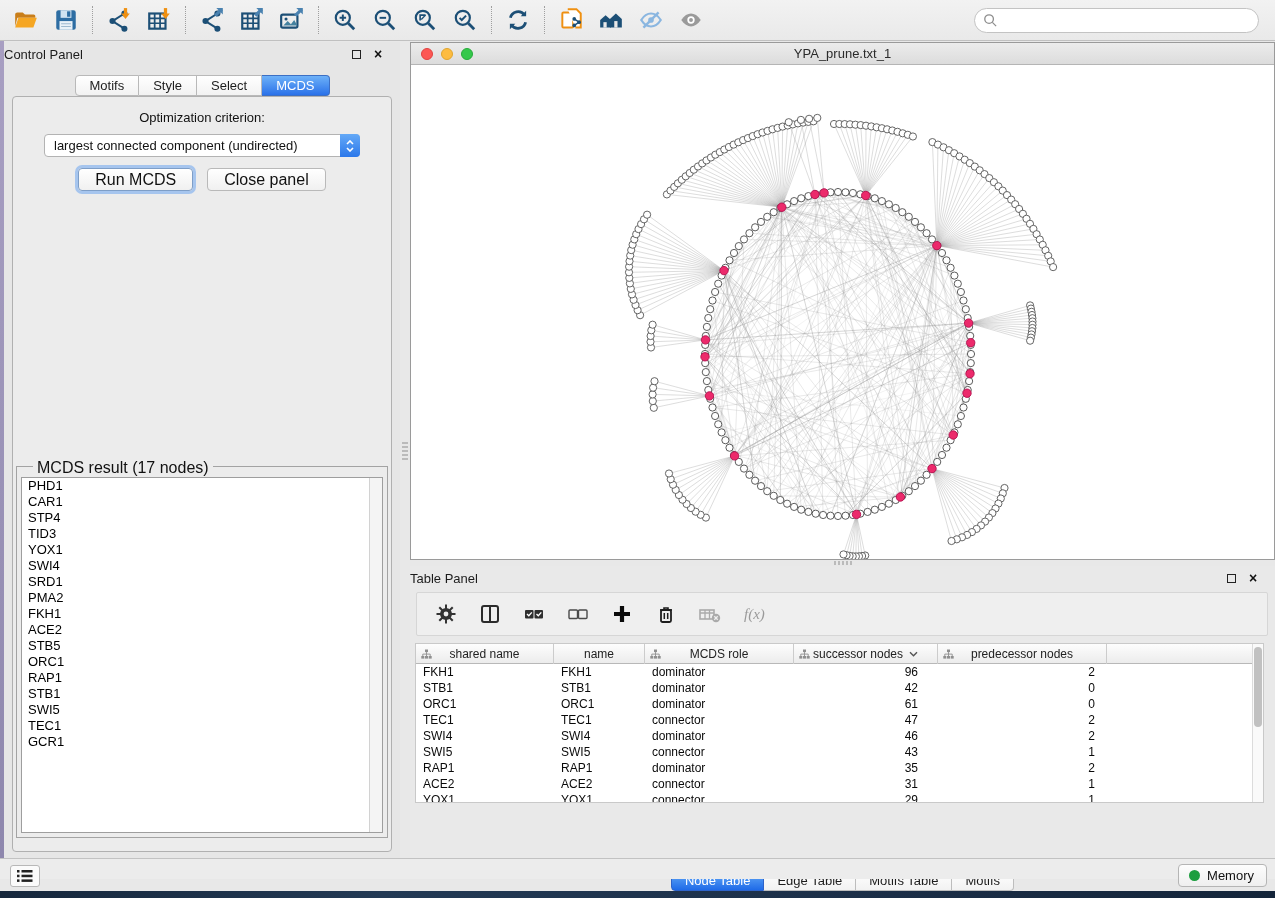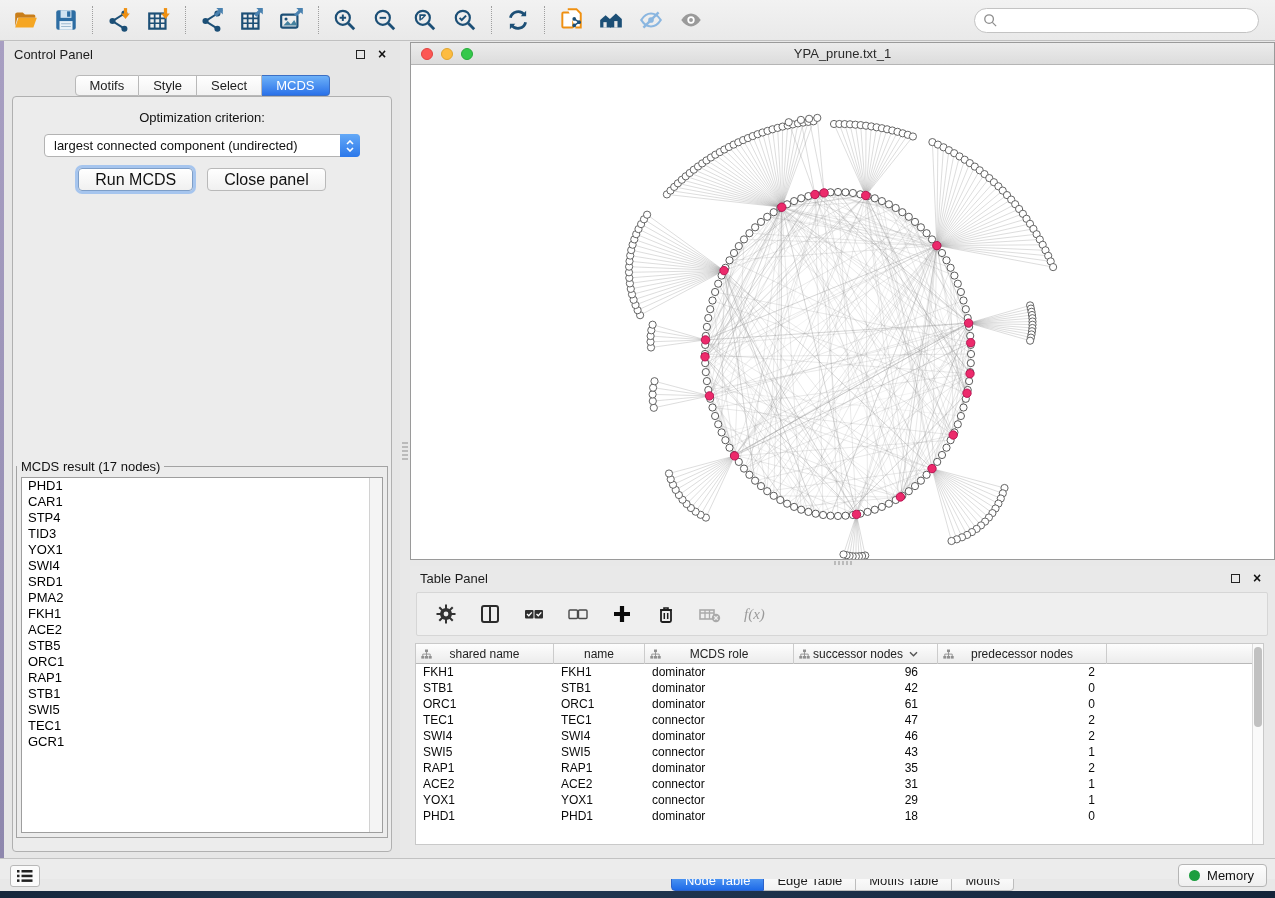--- a/index.html
+++ b/index.html
@@ -20,22 +20,22 @@
     background:#fff; padding:0 10px 0 28px; font-size:13px; outline:none; }
   .search-wrap .sicon { position:absolute; left:9px; top:5px; width:15px; height:15px; }
 
   
   .left-strip { position:absolute; left:0; top:41px; width:4px; height:817px;
     background:linear-gradient(#a89fc2,#8e87ad); }
   .bottom-strip { position:absolute; left:0; top:891px; width:1275px; height:7px;
     background:linear-gradient(90deg,#16273c,#233a55 30%,#1b2e47 70%,#14253a); }
 
   
-  .phead { position:absolute; left:0; top:0; right:1px; height:24px; display:flex;
-    align-items:center; padding:0 10px; font-size:13px; color:#1c1c1c; }
+  .phead { position:absolute; left:0; top:0; right:15px; height:24px; display:flex;
+    align-items:center; padding:0 0; font-size:13px; color:#1c1c1c; }
   .phead .sp { flex:1; }
   .wicon { width:14px; height:14px; margin-left:8px; display:flex; align-items:center;
     justify-content:center; cursor:pointer; }
   .float-ico { width:9px; height:9px; border:1.5px solid #222; }
   .close-ico { font-size:14px; font-weight:bold; color:#111; line-height:1; }
 
   
   .control-panel { position:absolute; left:4px; top:42px; width:396px; height:816px;
     background:#e6e6e6; }
   .cp-tabs { position:absolute; top:33px; left:0; right:0; display:flex; justify-content:center; z-index:2; }
@@ -53,22 +53,22 @@
   .criterion .stepper { position:absolute; right:-1px; top:-1px; width:20px; height:23px;
     background:linear-gradient(#64a9f7,#2c78ea); border-radius:0 4px 4px 0; display:flex;
     flex-direction:column; align-items:center; justify-content:center; gap:2px; }
   .stepper svg { width:8px; height:5px; display:block; }
   .cp-btnrow { position:absolute; top:126px; left:0; right:0; display:flex; justify-content:center; gap:14px; }
   .cbtn { height:23px; padding:0 16px; font-size:16px; color:#111; background:linear-gradient(#ffffff,#f0f0f0);
     border:1px solid #b9b9b9; border-radius:4px; cursor:pointer; }
   .cbtn.focus { box-shadow:0 0 0 3px rgba(110,165,240,.55); border-color:#7e9ec7; }
   .mcds-field { position:absolute; left:12px; top:424px; width:372px; height:372px;
     border:1px solid #a3a3a3; background:#ececec; }
-  .mcds-legend { position:absolute; top:-8px; left:0; background:#ececec; padding:0 4px;
-    font-size:13px; color:#111; }
+  .mcds-legend { position:absolute; top:-8px; left:16px; background:#ececec; padding:0 4px;
+    font-size:16px; color:#111; }
   .mcds-list { position:absolute; left:4px; top:10px; right:4px; bottom:4px; background:#fff;
     border:1px solid #9e9e9e; overflow:hidden; }
   .mcds-scroll { position:absolute; right:0; top:0; bottom:0; width:13px; background:#f4f4f4;
     border-left:1px solid #d2d2d2; }
   .litem { font-size:13px; color:#000; line-height:16px; padding-left:6px; }
 
   
   .v-split { position:absolute; left:400px; top:42px; width:10px; height:816px; cursor:col-resize; }
   .v-grip { position:absolute; left:2px; top:400px; width:6px; height:20px;
     background:repeating-linear-gradient(#bbb 0 2px, transparent 2px 4px); }
@@ -90,21 +90,21 @@
   .net-canvas { position:absolute; left:0; top:22px; width:863px; height:494px; background:#fff; }
 
   
   .table-panel { position:absolute; left:410px; top:566px; width:865px; height:292px; background:#e9e9e9; }
   .tp-toolbar { position:absolute; left:6px; top:26px; width:852px; height:44px;
     background:#efefef; border:1px solid #d6d6d6; border-radius:2px; display:flex;
     align-items:center; padding-left:12px; gap:10px; }
   .tpbtn { width:34px; height:34px; border:none; background:transparent; display:flex;
     align-items:center; justify-content:center; cursor:pointer; }
   .tpbtn svg { width:24px; height:24px; }
-  .grid-table { position:absolute; left:5px; top:77px; width:849px; height:202px;
+  .grid-table { position:absolute; left:5px; top:77px; width:849px; height:160px;
     background:#fff; border:1px solid #c9c9c9; }
   .thead { position:absolute; left:0; top:0; right:11px; height:20px; display:flex;
     background:linear-gradient(#fdfdfd,#ececec); border-bottom:1px solid #b8b8b8; }
   .th { position:relative; height:20px; border-right:1px solid #cccccc; display:flex;
     align-items:center; justify-content:center; font-size:12px; color:#222; cursor:pointer; }
   .th .tico { position:absolute; left:5px; top:5px; width:11px; height:11px; }
   .th .sort { margin-left:6px; }
   .tbody { position:absolute; left:0; top:20px; right:11px; bottom:0; overflow:hidden; }
   .trow { display:flex; height:16px; }
   .td { font-size:12px; color:#0a0a0a; line-height:16px; padding-left:7px; white-space:nowrap;

